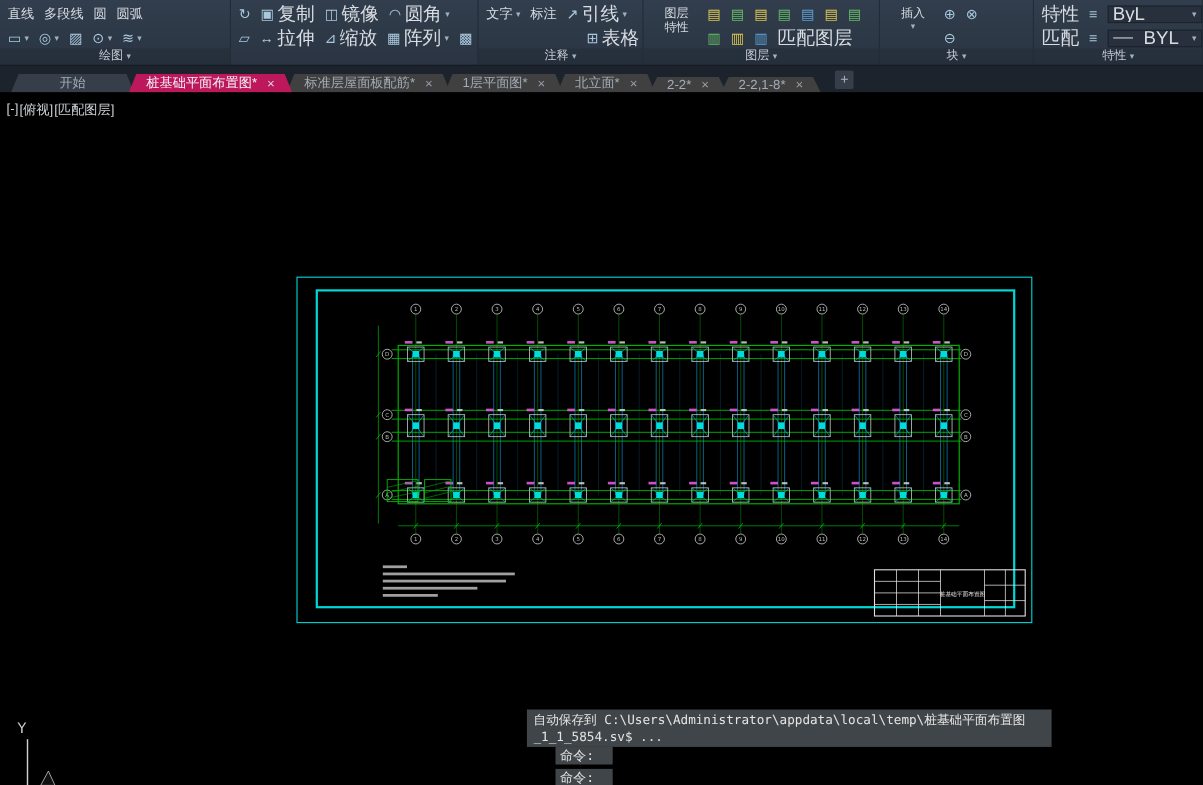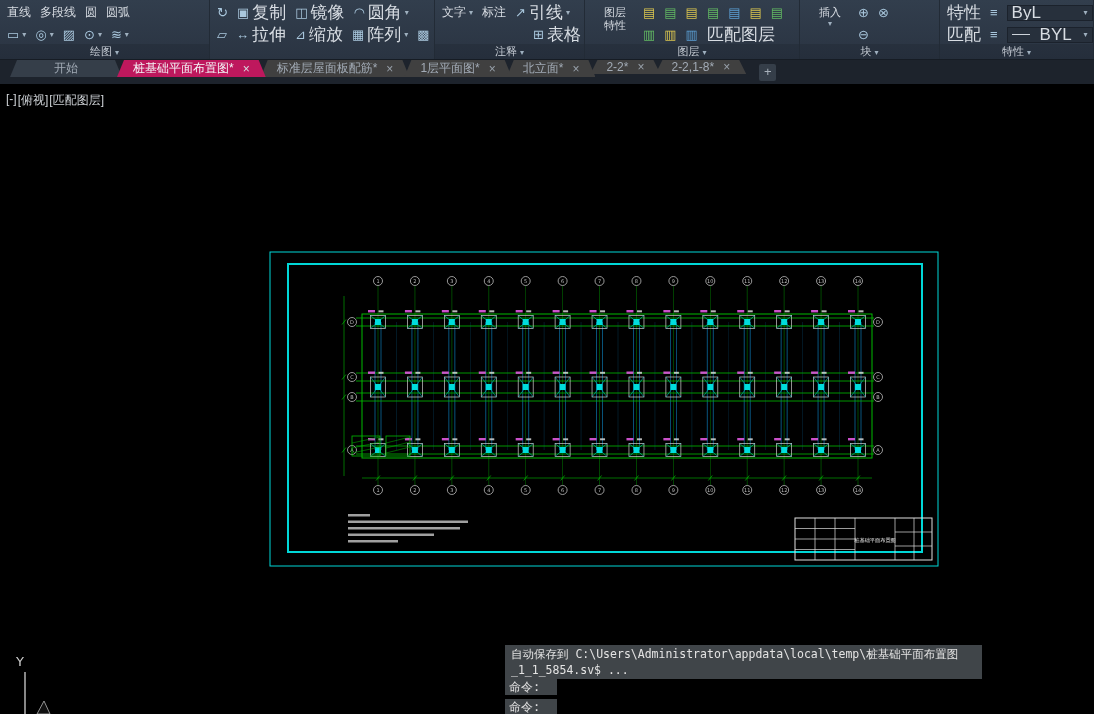--- a/index.html
+++ b/index.html
@@ -26,38 +26,38 @@
   .dd{display:inline-flex;align-items:center;width:86px;height:16px;background:#27303c;border:1px solid #1b222c;
     font-size:10px;color:#cdd3da;padding:0 4px;gap:10px;overflow:hidden;flex:0 0 auto;}
   .dd .ct{margin-left:auto;}
   .ltline{display:inline-block;width:18px;height:1px;background:#cdd3da;flex:0 0 auto;}
   .plabel{height:15px;font-size:11px;color:#c6ccd4;text-align:center;line-height:14px;
     background:rgba(0,0,0,0.10);white-space:nowrap;}
   .pcaret{font-size:8px;color:#9fb0bf;}
 
   
   .tabbar{height:24px;background:#1d232c;display:flex;align-items:stretch;padding-left:10px;}
-  .tabs{display:flex;align-items:flex-start;}
+  .tabs{display:flex;align-items:flex-end;}
   .tab{position:relative;display:flex;align-items:center;padding:0 16px;font-size:12px;color:#a2abb6;
     background:#404040;clip-path:polygon(7px 0,calc(100% - 7px) 0,100% 100%,0 100%);
     margin-right:-5px;white-space:nowrap;}
   .tab.first{padding:0 44px;background:#353e49;}
   .tab.active{background:#be185d;color:#f3f5f7;z-index:2;}
   .tab .x{margin-left:9px;font-size:12px;color:#98a1ab;line-height:12px;}
   .tab.active .x{color:#d8dde2;}
   .tabplus{width:17px;height:17px;margin-left:18px;align-self:center;background:#353e49;color:#a9b2bc;
     font-size:13px;line-height:15px;text-align:center;border-radius:2px;}
 
   
   .canvas{position:relative;width:1094px;height:630px;background:#000;overflow:hidden;}
   #cad{position:absolute;left:0;top:0;font-family:"DejaVu Sans",sans-serif;}
   .vp{position:absolute;left:6px;top:8px;font-size:12px;color:#cfd3d7;display:flex;gap:1px;letter-spacing:0;}
 
   
-  .cmdbox{position:absolute;left:505px;top:561px;width:477px;height:34px;background:rgba(74,79,84,0.87);
+  .cmdbox{position:absolute;left:479px;top:561px;width:477px;height:34px;background:rgba(74,79,84,0.87);
     color:#e4e4e4;font-family:"DejaVu Sans Mono","Liberation Mono",monospace;font-size:11.5px;
     line-height:16px;padding:1px 6px;}
   .cmdbox div{white-space:nowrap;overflow:hidden;}
   .cmdp{position:absolute;left:505px;width:52px;height:16px;background:rgba(74,79,84,0.87);color:#e0e0e0;
     font-family:"DejaVu Sans Mono","Liberation Mono",monospace;font-size:12px;line-height:16px;padding:0 4px;
     white-space:nowrap;}
   #p1{top:595px;}
   #p2{top:615px;}
 </style>
 </head>

